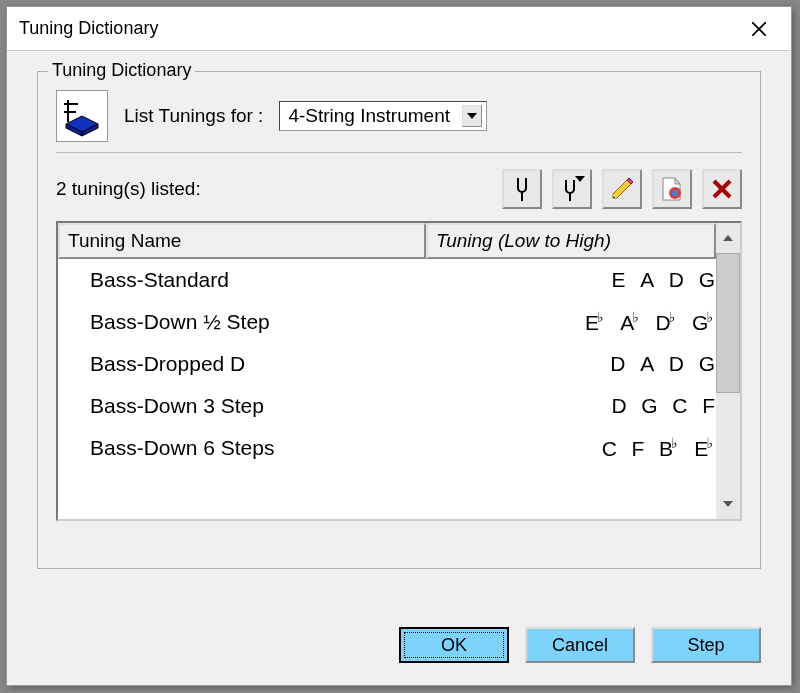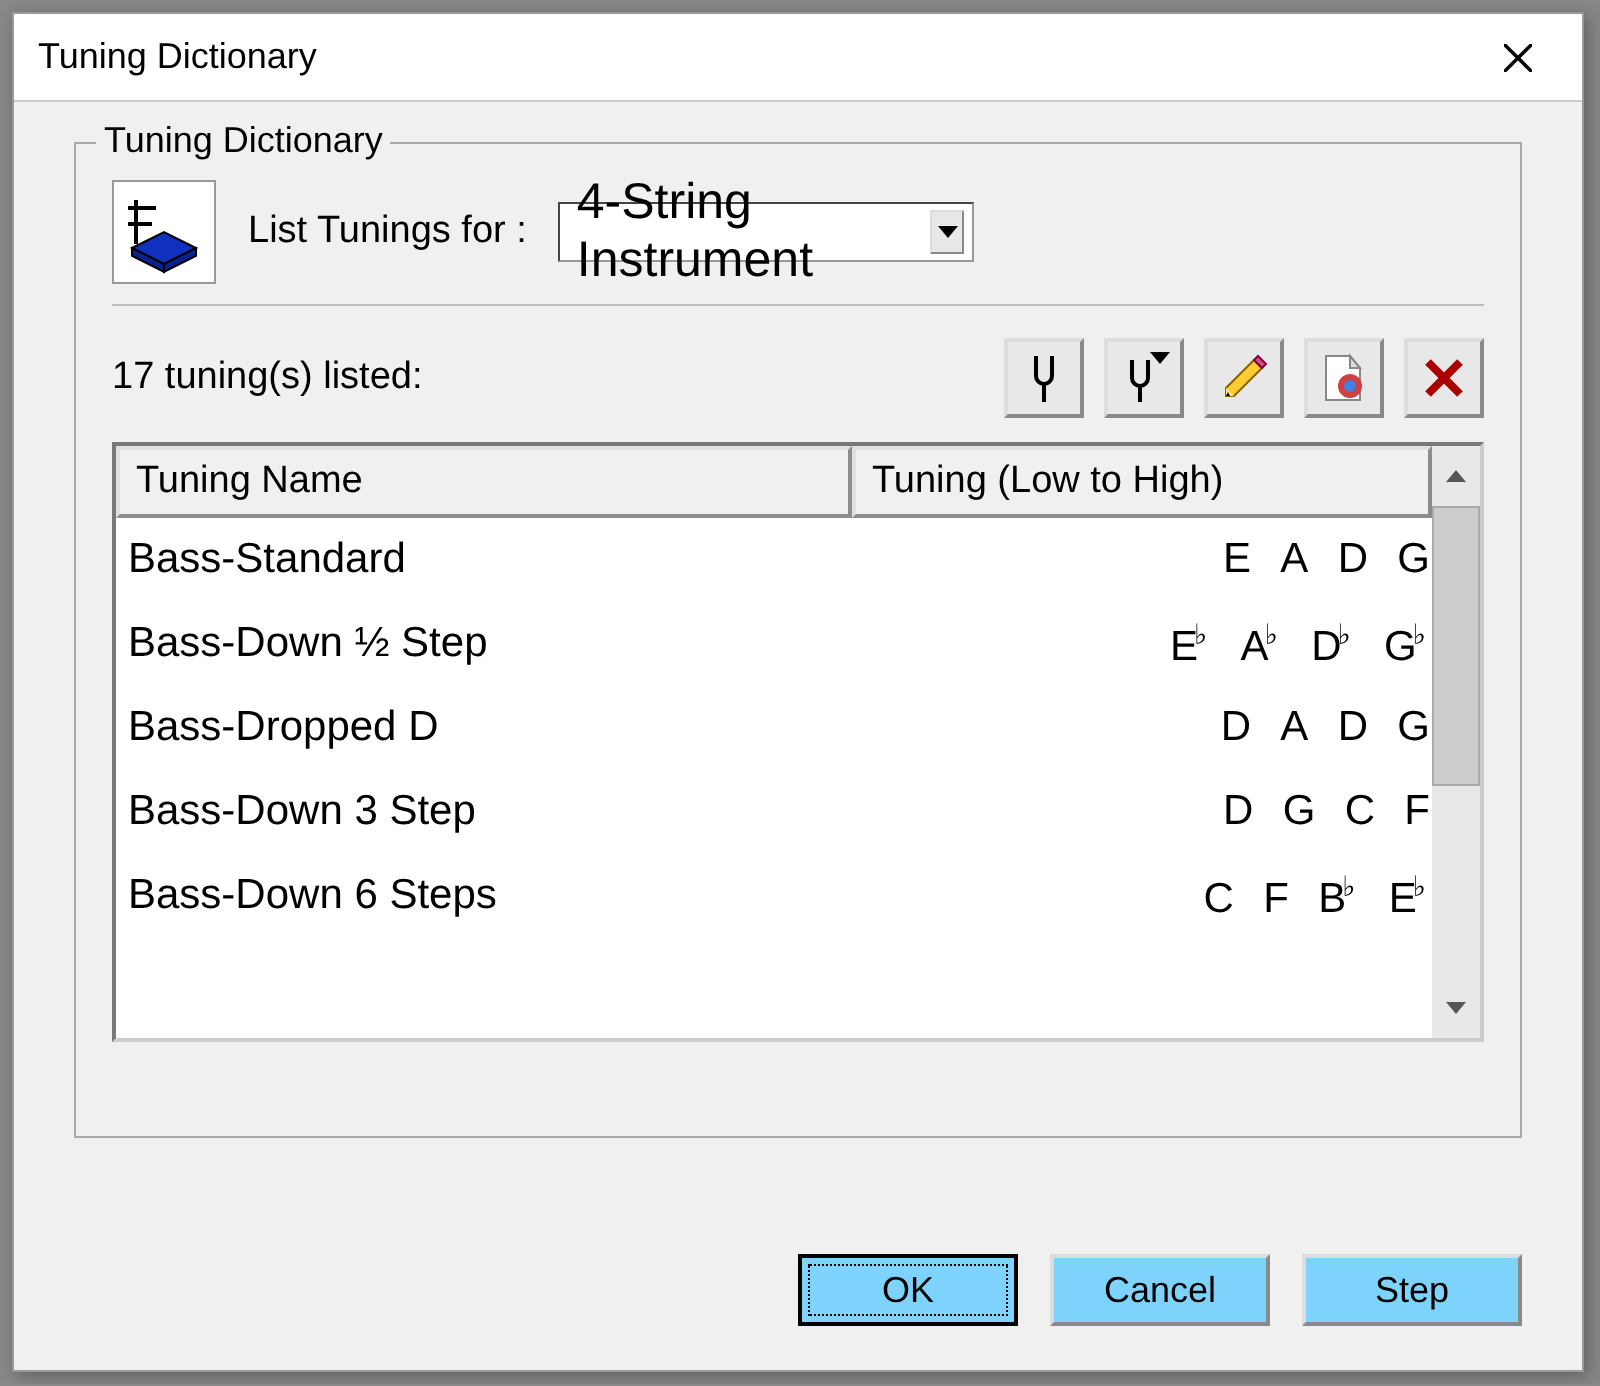--- a/index.html
+++ b/index.html
@@ -80,21 +80,21 @@
     font-size: 19px;
   }
   .dropdown {
     border: 1px inset #999;
     background: #fff;
     height: 30px;
     width: 208px;
     display: flex;
     align-items: center;
     padding: 0 4px 0 8px;
-    font-size: 25px;
+    font-size: 19px;
     justify-content: space-between;
     cursor: pointer;
   }
   .dropdown-btn {
     width: 20px;
     height: 22px;
     border: 1px outset #ddd;
     background: #e8e8e8;
     display: flex;
     align-items: center;
@@ -132,26 +132,27 @@
     background: #f0f0f0;
   }
   .list-header-cell {
     border: 2px outset #e0e0e0;
     display: flex;
     align-items: center;
     padding: 0 8px;
     font-size: 19px;
   }
   .hc-name { flex: 0 0 368px; }
-  .hc-tuning { flex: 1; justify-content: flex-start; }
+  .hc-tuning { flex: 1; justify-content: flex-start; font-style: italic; }
   .list-row {
     display: flex;
     height: 42px;
     align-items: center;
     font-size: 21px;
+    padding-left: 26px;
   }
   .lc-name { flex: 0 0 368px; padding-left: 6px; }
   .lc-tuning { flex: 1; text-align: right; letter-spacing: 1px; }
   .flat { font-size: 14px; vertical-align: super; margin-left: -3px; margin-right: 2px; }
   .scrollbar {
     width: 24px;
     background: #e8e8e8;
     display: flex;
     flex-direction: column;
   }
@@ -236,21 +237,21 @@
           <span>4-String Instrument</span>
           <div class="dropdown-btn">
             <svg width="10" height="6" viewBox="0 0 10 6">
                 <polygon points="0,0 10,0 5,6" fill="#000"></polygon>
               </svg>
           </div>
         </div>
       </div>
 
       <div class="toolbar-row">
-        <span class="listed-text">17 tuning(s) listed:</span>
+        <span class="listed-text">2 tuning(s) listed:</span>
         <div class="iconbar">
           <div class="iconbtn">
             <svg width="22" height="26" viewBox="0 0 22 26">
               <path d="M7 2 v10 a4 4 0 0 0 8 0 V2" stroke="#000" stroke-width="2" fill="none"></path>
               <line x1="11" y1="16" x2="11" y2="25" stroke="#000" stroke-width="2"></line>
             </svg>
           </div>
           <div class="iconbtn">
             <svg width="26" height="26" viewBox="0 0 26 26">
               <path d="M7 4 v9 a4 4 0 0 0 8 0 V4" stroke="#000" stroke-width="2" fill="none"></path>

